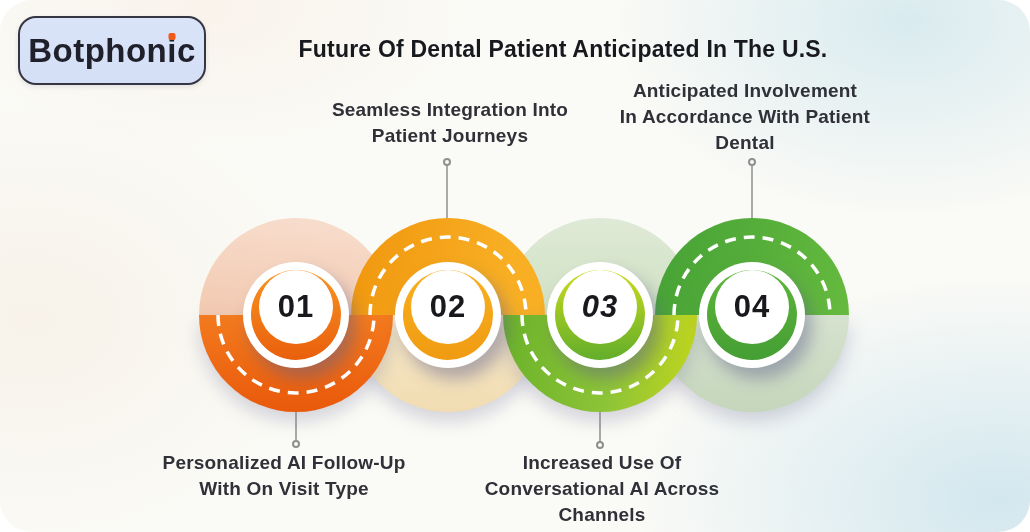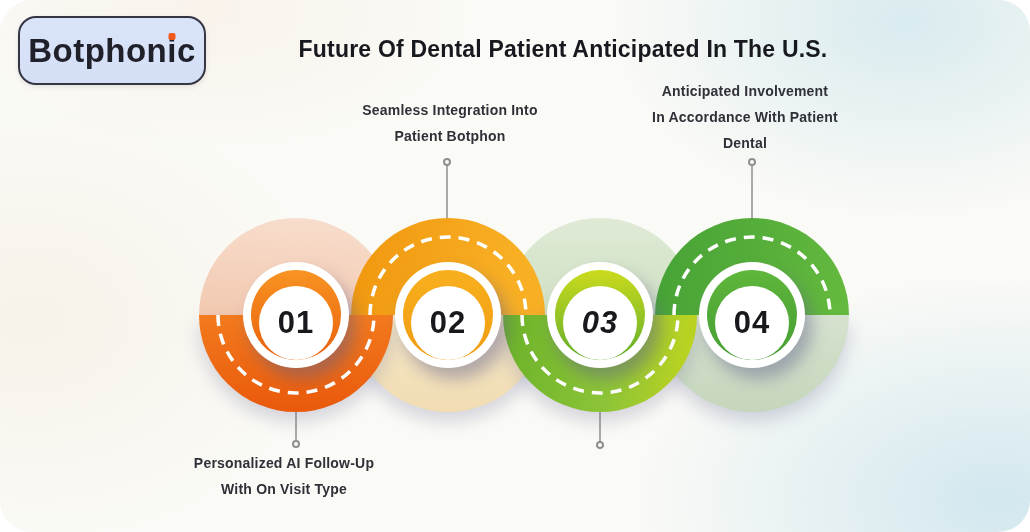--- a/index.html
+++ b/index.html
@@ -45,34 +45,34 @@
   
   .dash-svg{position:absolute;left:0;top:0;z-index:3;pointer-events:none;}
   
   .medal{
     position:absolute;top:262px;width:106px;height:106px;border-radius:50%;
     background:#FFFFFF;z-index:4;
     display:flex;align-items:center;justify-content:center;
     box-shadow:7px 11px 16px rgba(96,96,140,.45);
   }
   .m1{left:243px;} .m2{left:395px;} .m3{left:547px;font-style:italic;} .m4{left:699px;}
-  .ring{width:90px;height:90px;border-radius:50%;display:flex;align-items:flex-end;justify-content:center;}
+  .ring{width:90px;height:90px;border-radius:50%;display:flex;align-items:flex-start;justify-content:center;}
   .r1{background:linear-gradient(180deg,#F89422 0%,#E95F0C 100%);}
   .r2{background:linear-gradient(180deg,#F8B01E 0%,#F09B12 100%);}
   .r3{background:linear-gradient(180deg,#CBDB1D 0%,#62AE2B 100%);}
   .r4{background:linear-gradient(180deg,#5FB63B 0%,#449E33 100%);}
   .core{width:74px;height:74px;border-radius:50%;background:#FFFFFF;display:flex;align-items:center;justify-content:center;}
   .num{font-size:31px;font-weight:700;color:#18181D;letter-spacing:1px;}
   
   .connector{position:absolute;width:0;border-left:2px solid #A9A9A9;z-index:0;}
   .conn-dot{position:absolute;width:8px;height:8px;border-radius:50%;background:#FAFAF6;border:2px solid #8F8F8F;box-sizing:border-box;z-index:2;}
   
   .step-label{
     position:absolute;width:340px;text-align:center;z-index:5;
-    font-size:14px;font-weight:700;color:#303038;line-height:26px;letter-spacing:.2px;
+    font-size:19px;font-weight:700;color:#303038;line-height:26px;letter-spacing:.2px;
   }
 </style>
 </head>
 <body>
 
 <div class="stage">
 
   <div class="logo-box">
     <span class="logo-word"><span>Botphon</span><span class="logo-i"><span>i</span><span class="i-dot"></span></span><span>c</span></span>
   </div>
@@ -135,21 +135,26 @@
         </div>
     </div>
   </div>
 
   <div class="step-label" style="left:114px;top:450px;">
     <div>Personalized AI Follow-Up</div>
     <div>With On Visit Type</div>
   </div>
   <div class="step-label" style="left:280px;top:97px;">
     <div>Seamless Integration Into</div>
-    <div>Patient Botphon</div>
+    <div>Patient Journeys</div>
+  </div>
+  <div class="step-label" style="left:432px;top:450px;">
+    <div>Increased Use Of</div>
+    <div>Conversational AI Across</div>
+    <div>Channels</div>
   </div>
   <div class="step-label" style="left:575px;top:78px;">
     <div>Anticipated Involvement</div>
     <div>In Accordance With Patient</div>
     <div>Dental</div>
   </div>
 
 </div>
 
 </body></html>

